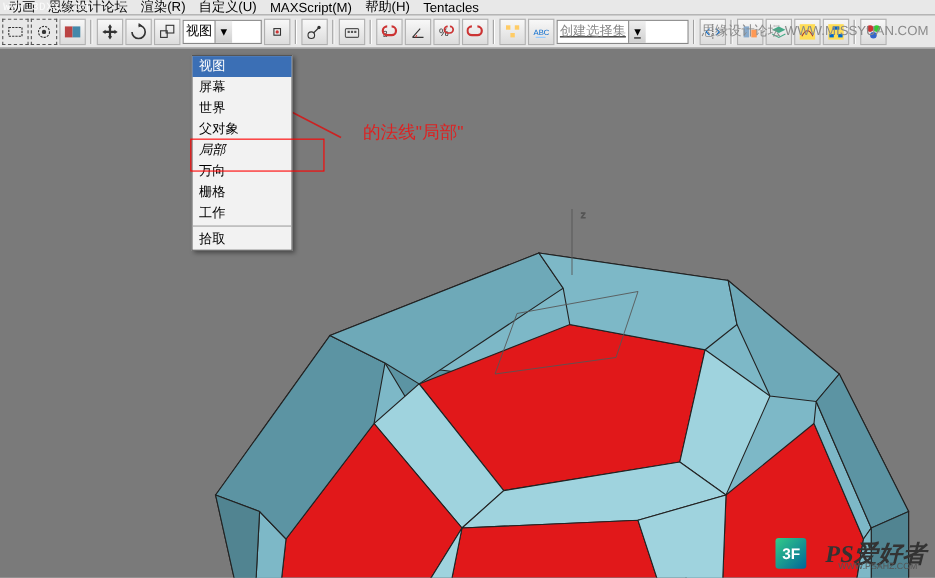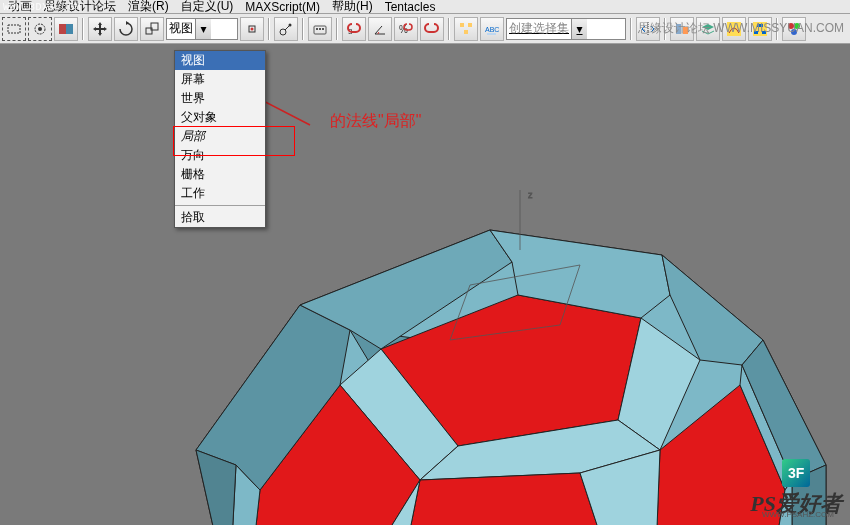--- a/index.html
+++ b/index.html
@@ -19,21 +19,21 @@
     .dropdown { position: absolute; top: 50px; left: 174px; width: 92px; background: #f2f2f2; border: 1px solid #555; box-shadow: 2px 2px 4px rgba(0,0,0,.4); font-size: 12px; z-index: 10; }
     .dropdown .item { padding: 1px 6px; cursor: default; }
     .dropdown .item.sel { background: #3b6fb5; color: #fff; }
     .dropdown .item.red-box { position: relative; font-style: italic; }
     .dropdown .red-box-border { position: absolute; left: -2px; top: -1px; right: -30px; height: 30px; border: 1px solid red; pointer-events: none; }
     .dropdown hr { border: none; border-top: 1px solid #a0a0a0; margin: 2px 0; }
     .annotation { position: absolute; top: 110px; left: 330px; color: #d22; font-size: 16px; font-family: SimSun,serif; z-index: 5; line-height: 1.4; }
     .arrow-svg { position: absolute; top: 85px; left: 240px; z-index: 5; }
     .watermark-tl { position: absolute; top: 2px; left: 3px; color: #fff; font-size: 10px; font-family: Liberation Mono, monospace; opacity: .85; letter-spacing: .5px; z-index: 20; pointer-events:none; mix-blend-mode: screen;}
     .watermark-tr { position: absolute; top: 20px; right: 6px; color: #8a8a8a; font-size: 12px; font-family: SimSun,Arial; z-index: 20; }
-    .watermark-br { position: absolute; bottom: 6px; right: 8px; z-index: 20; display: flex; align-items: center; gap: 2px; flex-direction: column; }
+    .watermark-br { position: absolute; bottom: 6px; right: 8px; z-index: 20; display: flex; align-items: flex-start; gap: 17px; }
     .wm-badge { width: 28px; height: 28px; background: linear-gradient(135deg,#3c8,#069); border-radius: 3px; display:flex;align-items:center;justify-content:center;color:#fff;font-weight:bold;font-size:14px;font-family:Arial;}
     .wm-ps { font-family: "Microsoft YaHei"; font-size: 22px; font-style: italic; font-weight:700; color: #333; }
     .wm-url { position: absolute; bottom: 0; right: 8px; font-size: 8px; color: #555; font-family: Arial; }
     .poly-svg { position: absolute; top: 140px; left: 130px; width: 730px; height: 390px; }
     .icon-svg { width: 16px; height: 16px; }
   </style>
 </head>
 <body>
 
 <div class="menubar">

